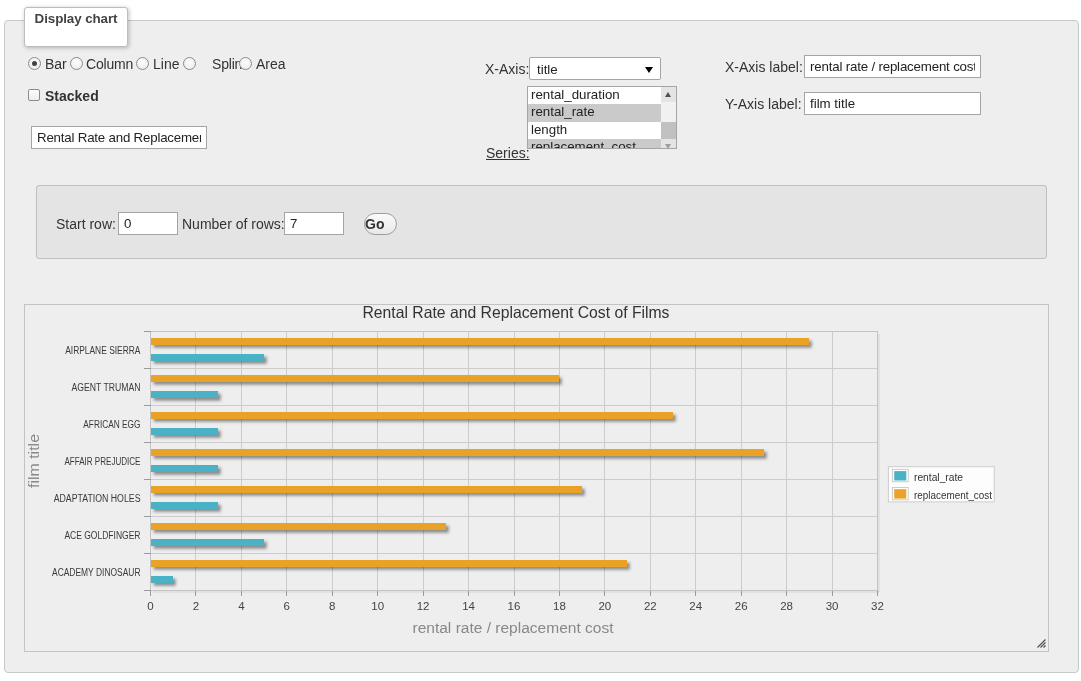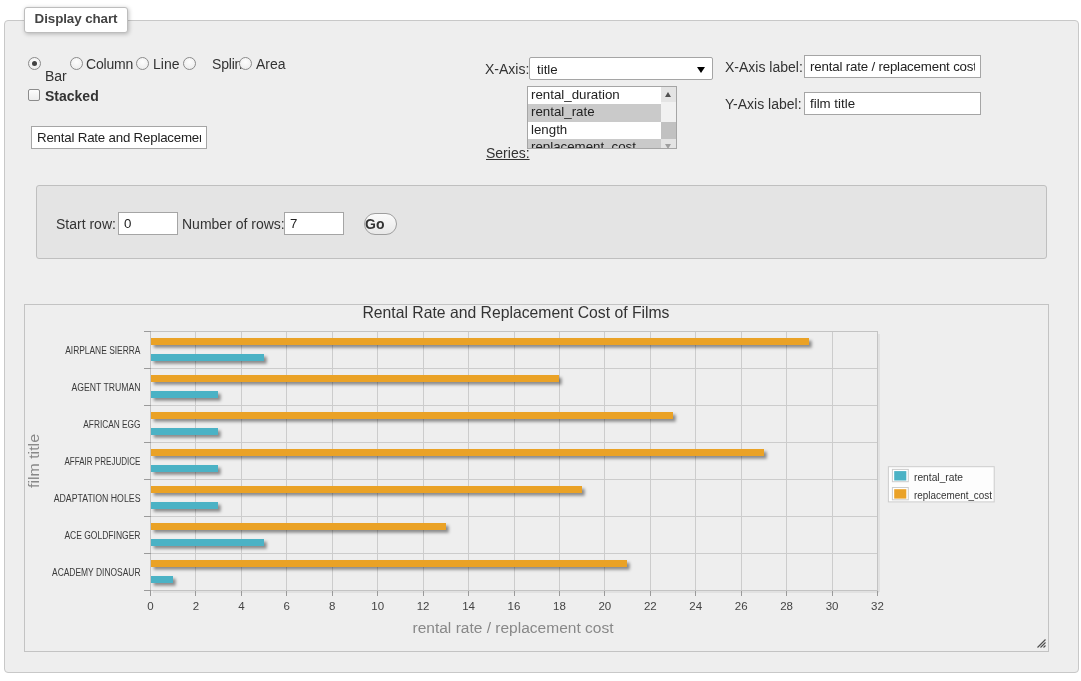--- a/index.html
+++ b/index.html
@@ -1,28 +1,28 @@
 <!DOCTYPE html>
 <html><head>
 <meta charset="utf-8">
 <style>
 * { margin:0; padding:0; box-sizing:border-box; }
 html,body { background:#fff; font-family:"Liberation Sans", sans-serif; }
 #page { position:relative; width:1081px; height:681px; overflow:hidden; font-size:14px; color:#333; }
 .abs { position:absolute; }
 #fs { left:4px; top:20px; width:1075px; height:653px; background:#eeeeee; border:1px solid #c8c8c8; border-radius:4px; }
-#legendbox { left:24px; top:7px; width:104px; height:26px; background:#fff; border:1px solid #bdbdbd; border-radius:3px; box-shadow:1px 1px 4px rgba(0,0,0,0.25); font-weight:bold; font-size:13.4px; letter-spacing:-0.1px; color:#444; text-align:center; line-height:22px; }
+#legendbox { left:24px; top:7px; width:104px; height:40px; background:#fff; border:1px solid #bdbdbd; border-radius:3px; box-shadow:1px 1px 4px rgba(0,0,0,0.25); font-weight:bold; font-size:13.4px; letter-spacing:-0.1px; color:#444; text-align:center; line-height:22px; }
 
 .radio { width:13px; height:13px; border-radius:50%; border:1px solid #8b8b8b; background:radial-gradient(circle at 50% 35%, #fdfdfd 0%, #ededed 80%); }
 .radio.sel::after { content:""; position:absolute; left:3px; top:3px; width:5px; height:5px; border-radius:50%; background:#424242; }
 .checkbox { width:12px; height:12px; border:1px solid #8b8b8b; border-radius:2px; background:linear-gradient(#fdfdfd,#ededed); }
 .ctl-label { font-size:14px; color:#333; }
 input.txt { position:absolute; height:23px; border:1px solid #a5a5a5; border-radius:0px; background:#fff; font-family:"Liberation Sans",sans-serif; font-size:13.3px; color:#222; padding:0 5px; }
 
-#xsel { left:529px; top:57px; width:184px; height:23px; background:#fff; border:1px solid #a5a5a5; border-radius:2px; }
+#xsel { left:529px; top:57px; width:132px; height:23px; background:#fff; border:1px solid #a5a5a5; border-radius:2px; }
 #xsel .val { position:absolute; left:7px; top:4px; font-size:13.3px; color:#222; }
 #xsel .arr { position:absolute; right:7px; top:9px; width:0; height:0; border-left:4px solid transparent; border-right:4px solid transparent; border-top:6px solid #000; }
 
 #msel { left:527px; top:86px; width:150px; height:63px; background:#fff; border:1px solid #a5a5a5; overflow:hidden; }
 #msel .opt { height:17.25px; line-height:15.8px; padding-left:3px; font-size:13.3px; color:#222; white-space:nowrap; }
 #msel .opt.sel { background:#cacaca; }
 #msel .sbar { position:absolute; right:0; top:0; width:15px; height:67px; background:#f1f1f1; }
 #msel .sbtn { position:absolute; left:0; width:15px; height:15px; background:#e4e4e4; }
 #msel .sbtn::after { content:""; position:absolute; left:4px; }
 #msel .up::after { top:5px; border-left:3.5px solid transparent; border-right:3.5px solid transparent; border-bottom:5px solid #505050; }
@@ -35,21 +35,21 @@
 
 #chartbox { left:24px; top:304px; width:1025px; height:348px; background:#eeeeee; border:1px solid #c3c3c3; }
 </style>
 </head>
 <body>
 <div id="page">
   <div id="fs" class="abs"></div>
   <div id="legendbox" class="abs">Display chart</div>
 
   <div class="abs radio sel" style="left:28px;top:57px;"></div>
-  <div class="abs ctl-label" style="left:45px;top:68px;text-align:right;">Bar</div>
+  <div class="abs ctl-label" style="left:45px;top:56px;text-align:right;">Bar</div>
   <div class="abs radio" style="left:70px;top:57px;"></div>
   <div class="abs ctl-label" style="left:86px;top:56px;letter-spacing:-0.18px;">Column</div>
   <div class="abs radio" style="left:136px;top:57px;"></div>
   <div class="abs ctl-label" style="left:153px;top:56px;">Line</div>
   <div class="abs radio" style="left:183px;top:57px;"></div>
   <div class="abs ctl-label" style="left:212px;top:56px;letter-spacing:-0.2px;">Spline</div>
   <div class="abs radio" style="left:239px;top:57px;"></div>
   <div class="abs ctl-label" style="left:256px;top:56px;">Area</div>
 
   <div class="abs checkbox" style="left:28px;top:89px;"></div>

